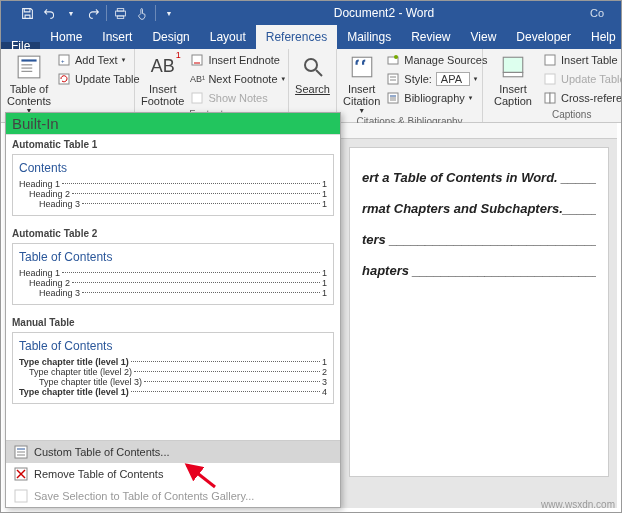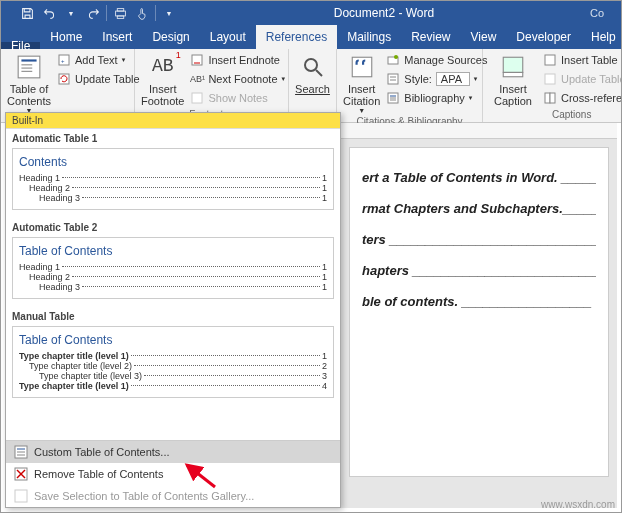--- a/index.html
+++ b/index.html
@@ -27,21 +27,21 @@
   .smicon { width:14px; height:14px; display:flex; align-items:center; justify-content:center; }
   .col { display:flex; flex-direction:column; gap:1px; }
   
   .docarea { position:absolute; left:340px; top:122px; right:4px; bottom:4px; background:#e6e6e6; overflow:hidden;}
   .ruler { height:16px; background:#f6f6f6; border-bottom:1px solid #ccc; font-size:8px; color:#888; padding-left:6px;}
   .page { background:#fff; margin:8px; border:1px solid #ccc; padding: 16px 12px; height: 330px; font-family: Calibri, Arial; }
   .page p { font-style: italic; font-weight:bold; color:#222; font-size:13px; margin: 6px 0 16px 0; white-space:nowrap; overflow:hidden;}
   
   .gallery { position:absolute; left:4px; top:111px; width:336px; bottom:4px; background:#fff; border:1px solid #a8a8a8; box-shadow: 2px 2px 6px rgba(0,0,0,.25); display:flex; flex-direction:column; overflow:hidden;}
   .gal-scroll { overflow-y:auto; flex:1; }
-  .gal-section-label { background:#fde047; color:#444; font-size:10px; padding:2px 6px; border-bottom:1px solid #ddd;}
+  .gal-section-label { background:#22c55e; color:#444; font-size:15px; padding:2px 6px; border-bottom:1px solid #ddd;}
   .gal-item-title { font-size:10px; color:#444; padding:4px 6px 2px 6px; font-weight:bold;}
   .gal-preview { margin:2px 6px 8px 6px; border:1px solid #ccc; padding:6px 6px; background:#fff; font-size:10px; color:#2b579a;}
   .gal-preview .hdr { color:#2b579a; font-size:12px; margin-bottom:4px;}
   .toc-line { display:flex; align-items:center; font-size:9px; color:#333;text-align:center;}
   .toc-line .lab { white-space:nowrap; }
   .toc-line .dots { flex:1; border-bottom:1px dotted #666; margin:0 2px 2px 2px;}
   .toc-line .pg { }
   .toc-line.lvl2 { padding-left:10px; }
   .toc-line.lvl3 { padding-left:20px; }
   .gal-footer { border-top:1px solid #ccc; }
@@ -149,21 +149,21 @@
         </div>
       </div>
     </div>
     <div class="group-label"></div>
   </div>
 
   <div class="group" style="width:154px;">
     <div class="grow">
       <div class="bigbtn">
         <span class="bicon" style="position:relative;">
-          <span style="font-family:Liberation Mono, monospace;font-size:18px;color:#444;">AB</span>
+          <span style="font-family:Liberation Sans, sans-serif;font-size:18px;color:#444;">AB</span>
           <span style="position:absolute;top:-2px;right:-4px;font-size:9px;color:#c00;">1</span>
         </span>
         <span style="white-space:pre-line;">Insert
 Footnote</span>
       </div>
       <div class="col">
         <div class="smbtn">
           <span class="smicon">
               <svg width="12" height="12" viewBox="0 0 12 12">
                 <rect x="1" y="1" width="10" height="10" fill="#fff" stroke="#888"></rect>
@@ -302,21 +302,20 @@
 
 </div>
 
 <div class="docarea">
   <div class="ruler"></div>
   <div class="page">
     <p>ert a Table of Contents in Word.  _______</p>
     <p>rmat Chapters and Subchapters._______</p>
     <p>ters _____________________________</p>
     <p>hapters __________________________</p>
-    <p>ble of contents.  __________________</p>
   </div>
 </div>
 
 <div class="gallery">
   <div class="gal-scroll">
     <div class="gal-section-label">Built-In</div>
 
     <div>
       <div class="gal-item-title">Automatic Table 1</div>
       <div class="gal-preview">

